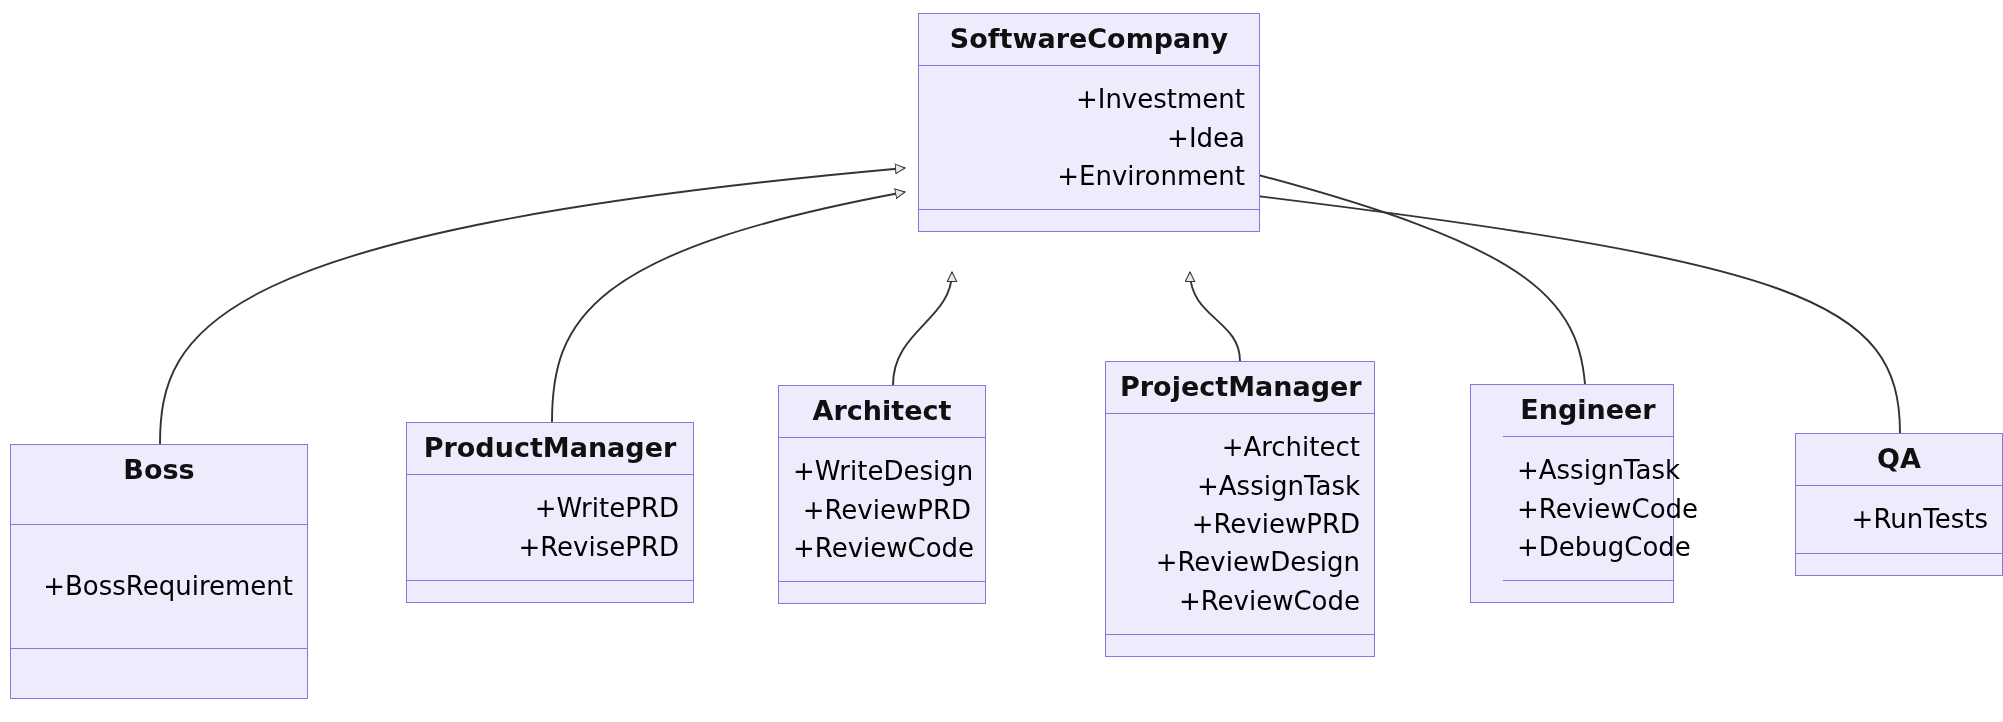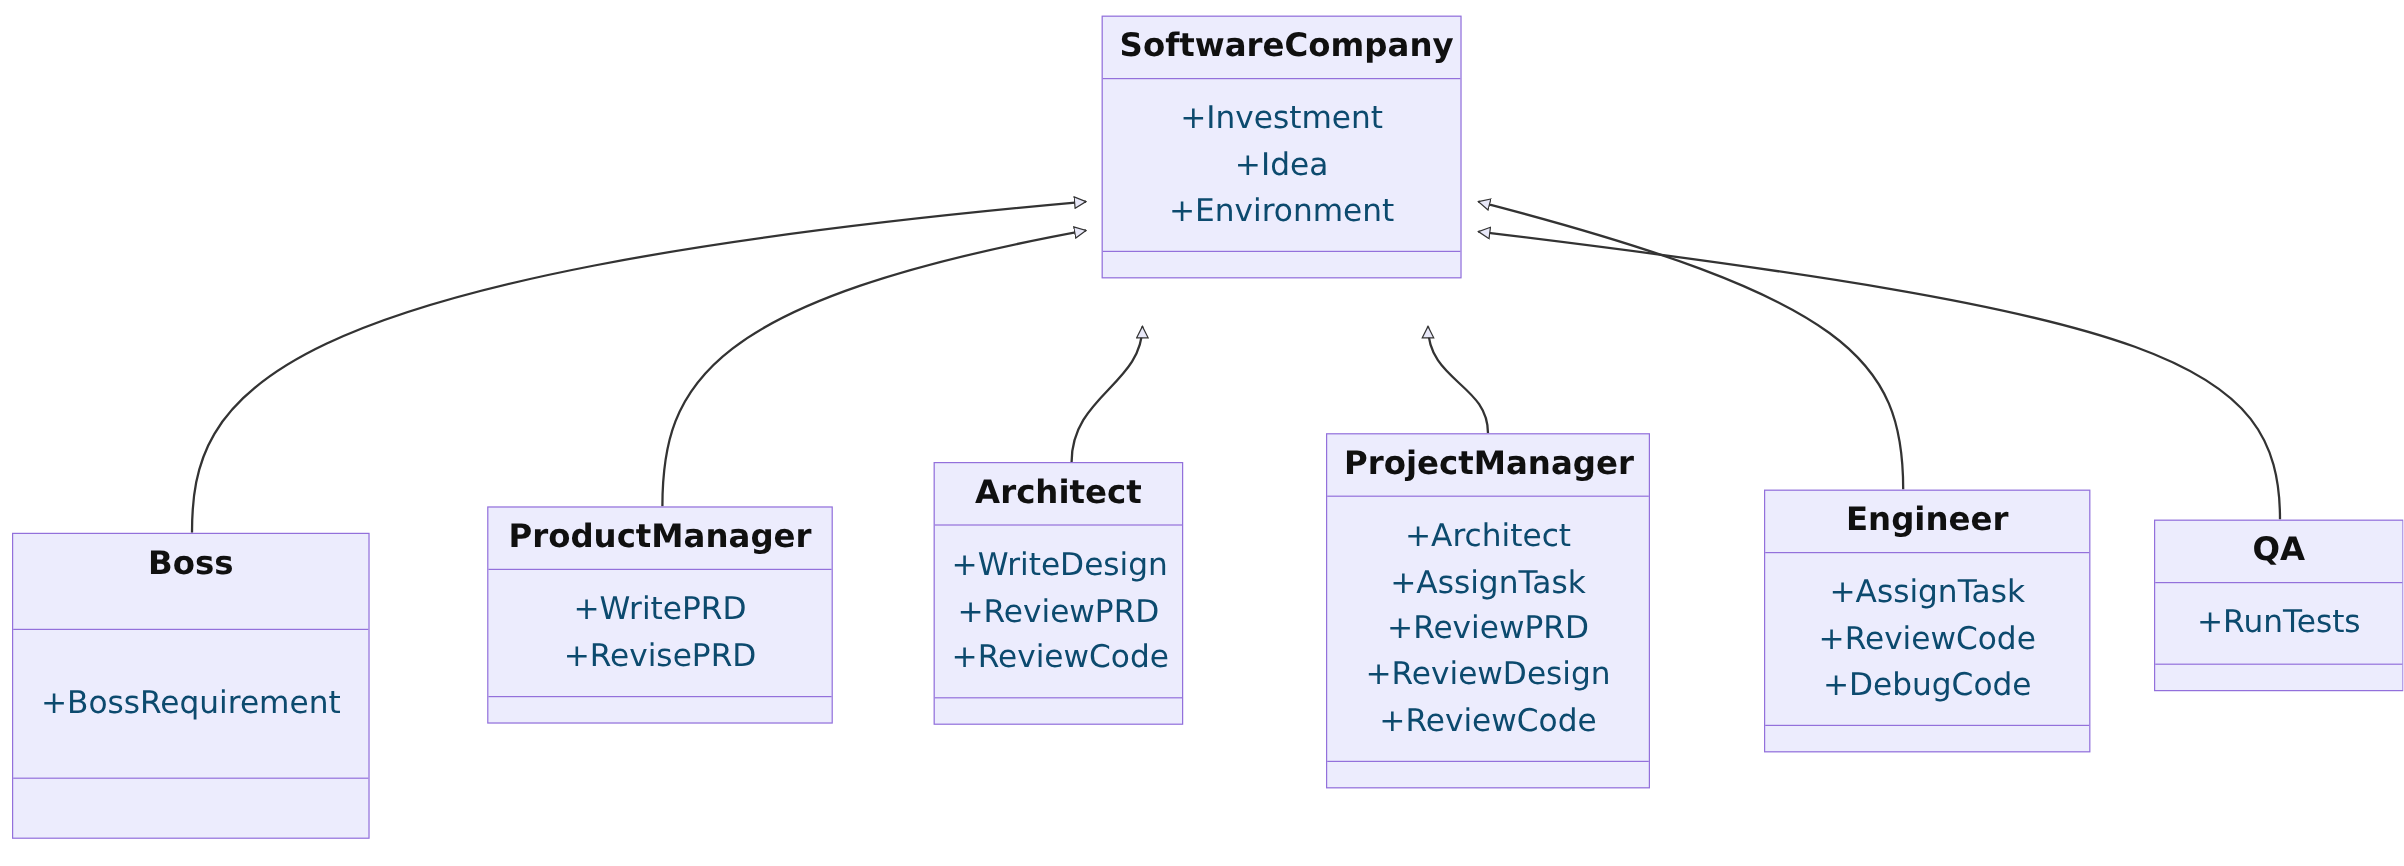--- a/index.html
+++ b/index.html
@@ -50,24 +50,24 @@
     width: 100%;
   }
   .class-attributes {
     padding: 16px 14px 16px 14px;
     display: flex;
     flex-direction: column;
     gap: 4px;
   }
   .attr-row {
     font-size: 26px;
-    color: #0c4a6e;
+    color: #000000;
     line-height: 1.32;
     white-space: nowrap;
-    text-align: center;
+    text-align: right;
   }
   .class-methods {
     min-height: 20px;
     flex: 0 0 auto;
   }
   .class-methods.empty {
     height: 21px;
   }
 </style>
 </head>
@@ -88,21 +88,21 @@
 
     <path d="M 893 385 C 893 330 952 320 952 272" fill="none" stroke="#333333" stroke-width="1.9" marker-end="url(#hollowTriangle)"></path>
 
     <path d="M 1240 361 C 1240 320 1190 318 1190 272" fill="none" stroke="#333333" stroke-width="1.9" marker-end="url(#hollowTriangle)"></path>
 
     <path d="M 1586 408 C 1586 300 1540 248 1232 168" fill="none" stroke="#333333" stroke-width="1.9" marker-end="url(#hollowTriangle)"></path>
 
     <path d="M 1900 433 C 1900 300 1800 262 1232 193" fill="none" stroke="#333333" stroke-width="1.9" marker-end="url(#hollowTriangle)"></path>
   </svg>
 
-  <div class="uml-class" style="left:918px; top:13px; width:300px;">
+  <div class="uml-class" style="left:918px; top:13px; width:342px;">
     <div class="class-title">SoftwareCompany</div>
     <div class="divider"></div>
     <div class="class-attributes">
       <div class="attr-row">+Investment</div>
       <div class="attr-row">+Idea</div>
       <div class="attr-row">+Environment</div>
     </div>
     <div class="divider"></div>
     <div class="class-methods empty"></div>
   </div>
@@ -147,21 +147,21 @@
       <div class="attr-row">+Architect</div>
       <div class="attr-row">+AssignTask</div>
       <div class="attr-row">+ReviewPRD</div>
       <div class="attr-row">+ReviewDesign</div>
       <div class="attr-row">+ReviewCode</div>
     </div>
     <div class="divider"></div>
     <div class="class-methods empty"></div>
   </div>
 
-  <div class="uml-class" style="left:1470px; top:408px; width:272px;">
+  <div class="uml-class" style="left:1470px; top:384px; width:204px;padding-left:32px;">
     <div class="class-title">Engineer</div>
     <div class="divider"></div>
     <div class="class-attributes">
       <div class="attr-row">+AssignTask</div>
       <div class="attr-row">+ReviewCode</div>
       <div class="attr-row">+DebugCode</div>
     </div>
     <div class="divider"></div>
     <div class="class-methods empty"></div>
   </div>

